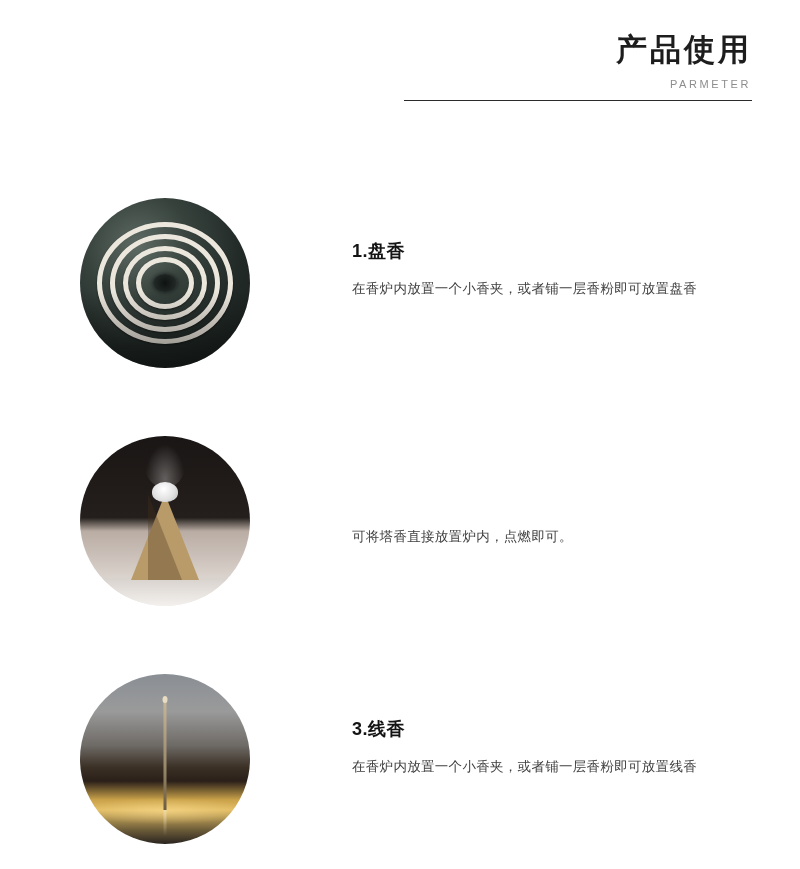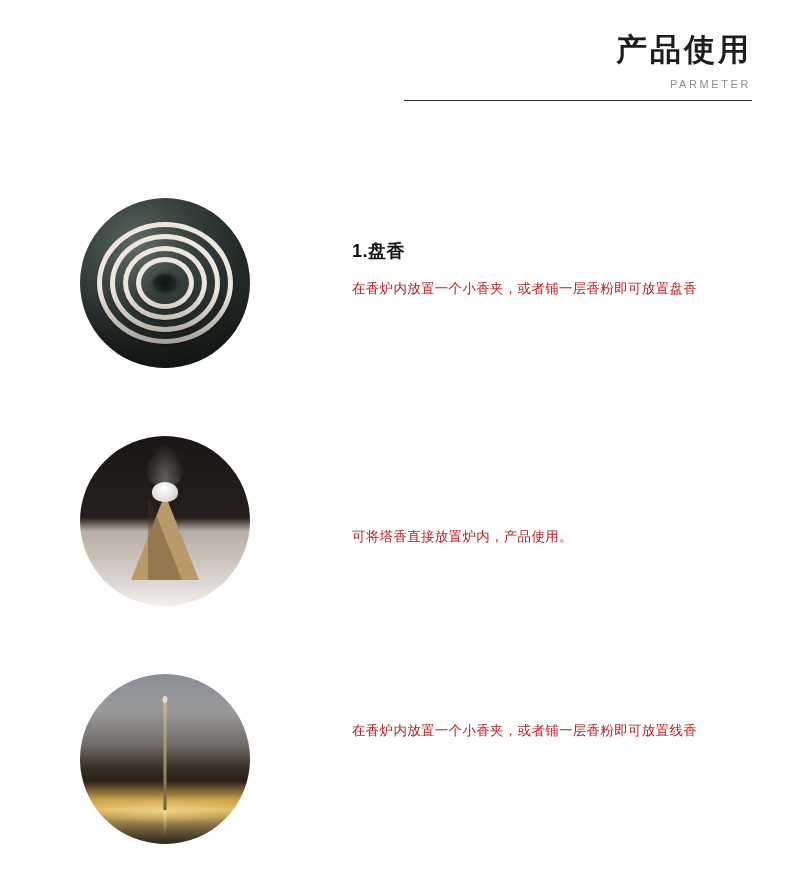--- a/index.html
+++ b/index.html
@@ -234,21 +234,21 @@
   .item-title {
     font-size: 18px;
     font-weight: 700;
     color: #141414;
     letter-spacing: 0.5px;
     margin: 0 0 18px 0;
     line-height: 1;
   }
   .item-desc {
     font-size: 13.5px;
-    color: #b91c1c;
+    color: #404040;
     line-height: 1.62;
     margin: 0;
     letter-spacing: 0.3px;
     max-width: 390px;
   }
 </style>
 </head>
 <body>
 
 <div class="header">
@@ -280,29 +280,30 @@
   <div class="thumb">
     <div class="thumb-inner img-cone">
       <div class="cone-smoke"></div>
       <div class="cone-base"></div>
       <div class="cone"></div>
       <div class="cone-shade"></div>
       <div class="cone-ash"></div>
     </div>
   </div>
   <div class="text-block tb2">
-    <p class="item-desc">可将塔香直接放置炉内，产品使用。</p>
+    <p class="item-desc">可将塔香直接放置炉内，点燃即可。</p>
   </div>
 </div>
 
 <div class="section sec3">
   <div class="thumb">
     <div class="thumb-inner img-stick">
       <div class="water-glow"></div>
       <div class="stick"></div>
       <div class="stick-tip"></div>
       <div class="stick-refl"></div>
     </div>
   </div>
   <div class="text-block tb3">
+    <h3 class="item-title">3.线香</h3>
     <p class="item-desc">在香炉内放置一个小香夹，或者铺一层香粉即可放置线香</p>
   </div>
 </div>
 
 </body></html>

